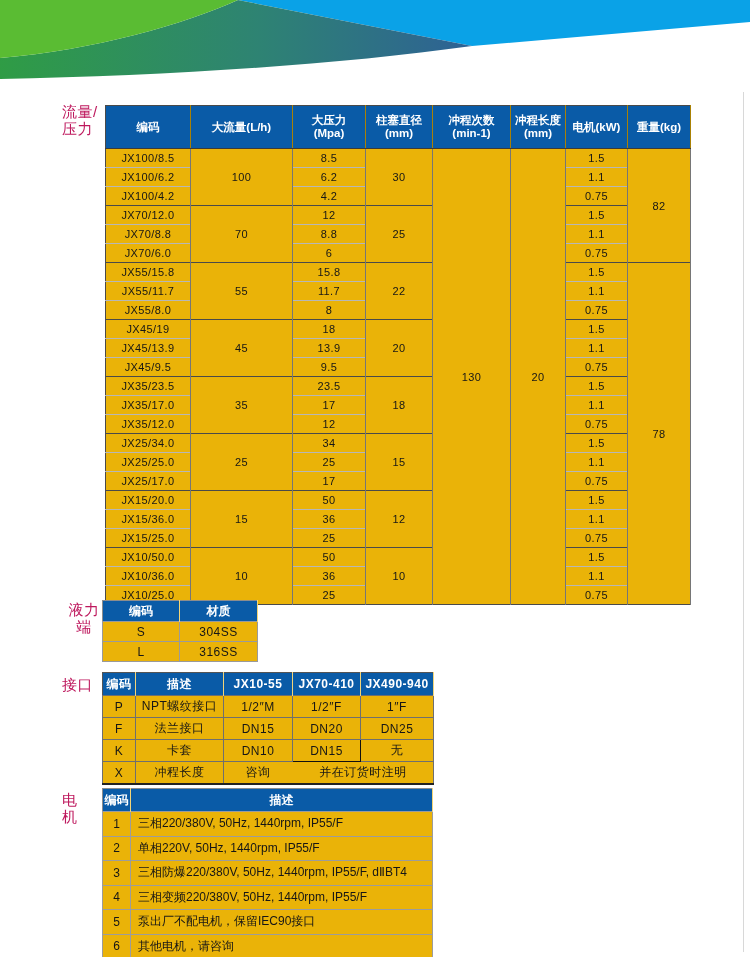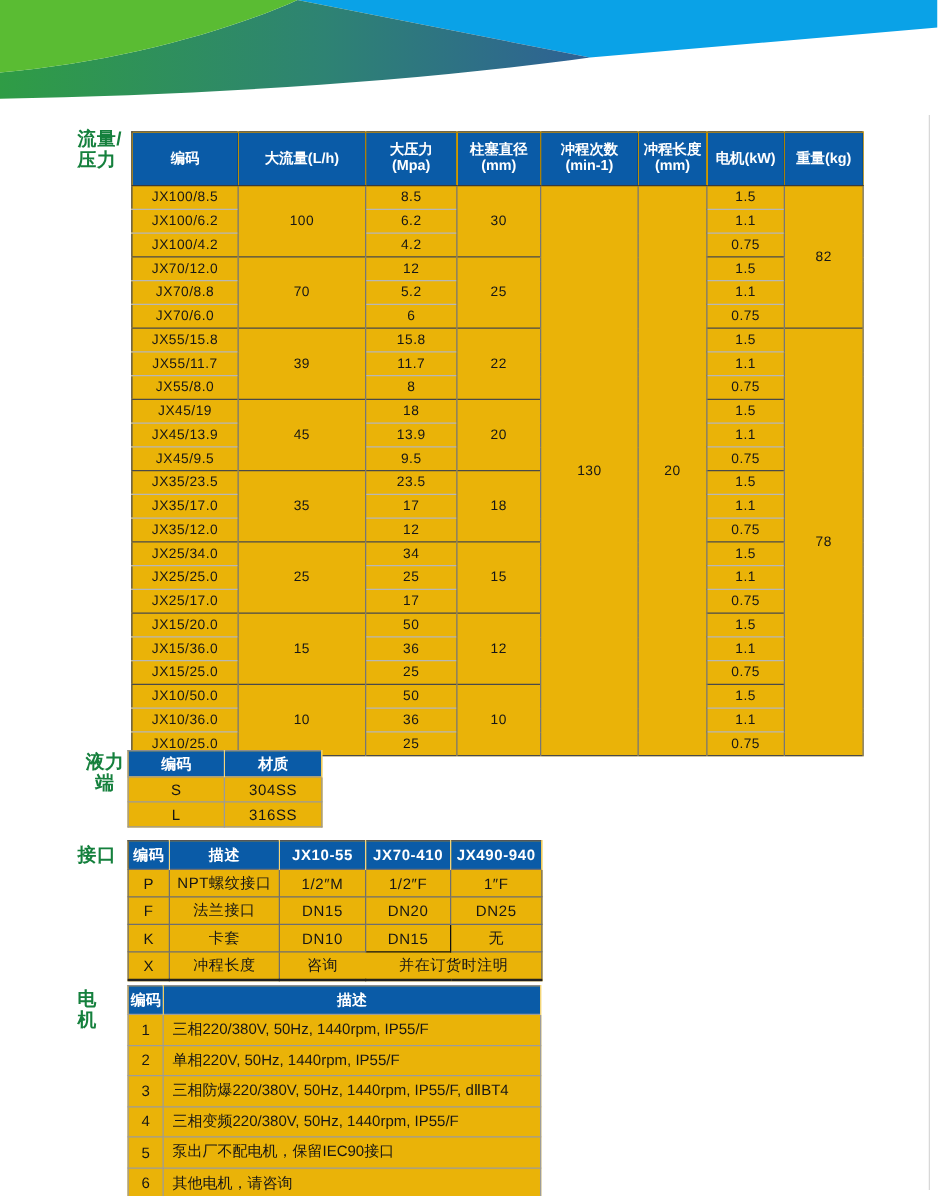--- a/index.html
+++ b/index.html
@@ -5,21 +5,21 @@
   html,body { margin:0; padding:0; }
   body {
     width:750px; height:957px; position:relative; background:#ffffff;
     font-family:"Liberation Sans","DejaVu Sans",sans-serif;
     -webkit-font-smoothing:antialiased;
   }
   .decor { position:absolute; left:0; top:0; display:block; }
   .edge-line { position:absolute; left:743px; top:92px; width:1px; height:860px; background:#d8d8d8; }
 
   .sec-label {
-    position:absolute; color:#15803d; font-weight:bold; font-size:15px;
+    position:absolute; color:#be185d; font-weight:normal; font-size:15px;
     line-height:17px; white-space:pre-line; letter-spacing:0.5px;
   }
   .lbl-flow { left:62px; top:103px; width:50px; }
   .lbl-hyd  { left:64px; top:601px; width:40px; text-align:center; }
   .lbl-int  { left:62px; top:676px; width:40px; }
   .lbl-mot  { left:62px; top:791px; width:19px; }
 
   table { border-collapse:collapse; table-layout:fixed; position:absolute; background:#eab308; }
   th {
     background:#0a5ba7; color:#ffffff; font-weight:bold; text-align:center;
@@ -130,31 +130,31 @@
       </tr>
       <tr class="g">
         <td>JX70/12.0</td>
         <td rowspan="3">70</td>
         <td>12</td>
         <td rowspan="3">25</td>
         <td>1.5</td>
       </tr>
       <tr>
         <td>JX70/8.8</td>
-        <td>5.2</td>
+        <td>8.8</td>
         <td>1.1</td>
       </tr>
       <tr>
         <td>JX70/6.0</td>
         <td>6</td>
         <td>0.75</td>
       </tr>
       <tr class="g">
         <td>JX55/15.8</td>
-        <td rowspan="3">39</td>
+        <td rowspan="3">55</td>
         <td>15.8</td>
         <td rowspan="3">22</td>
         <td>1.5</td>
         <td rowspan="18">78</td>
       </tr>
       <tr>
         <td>JX55/11.7</td>
         <td>11.7</td>
         <td>1.1</td>
       </tr>

